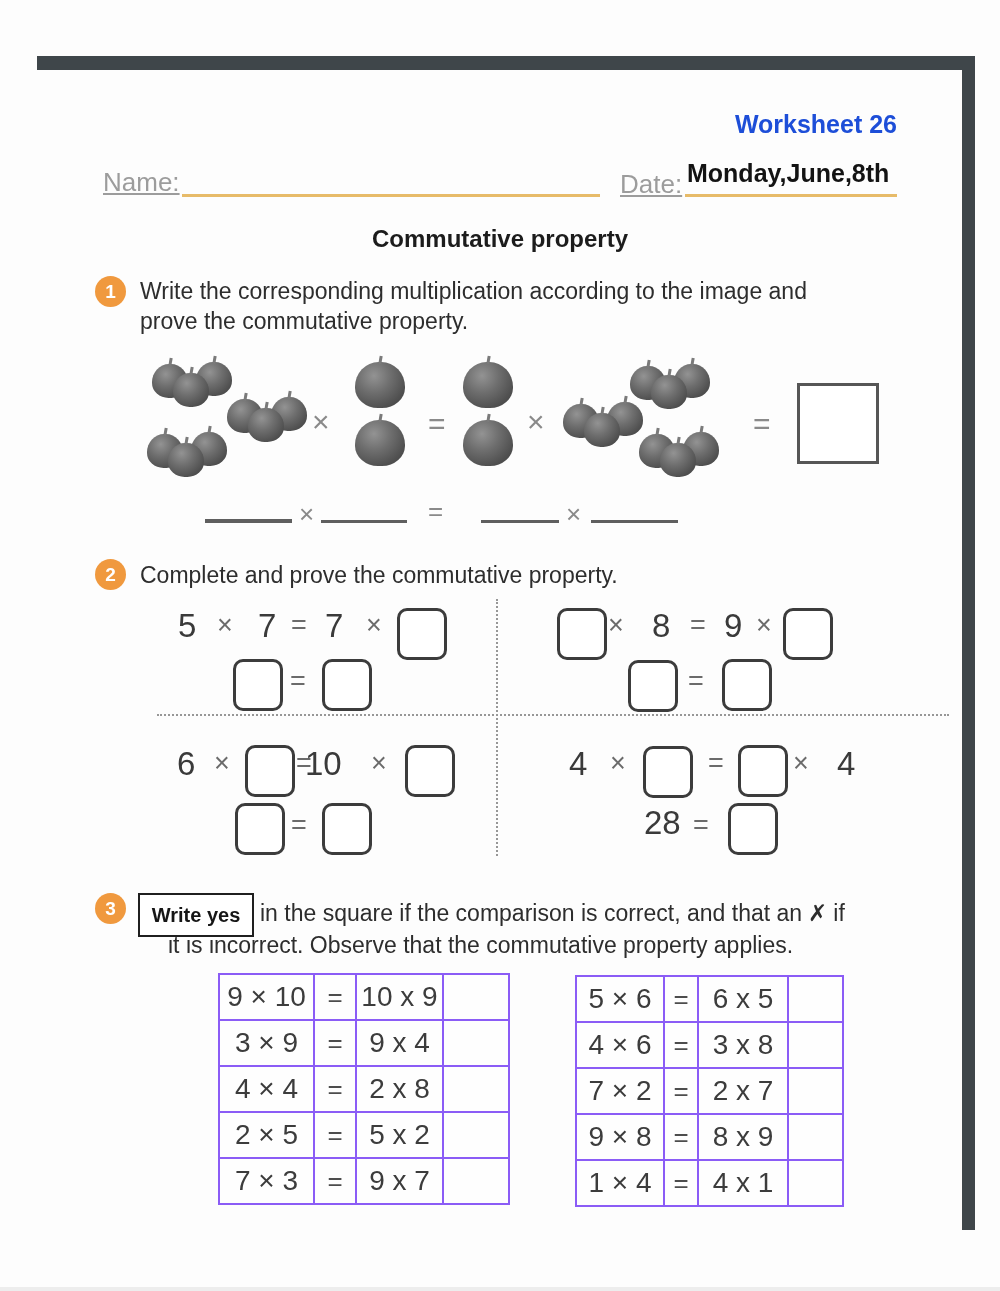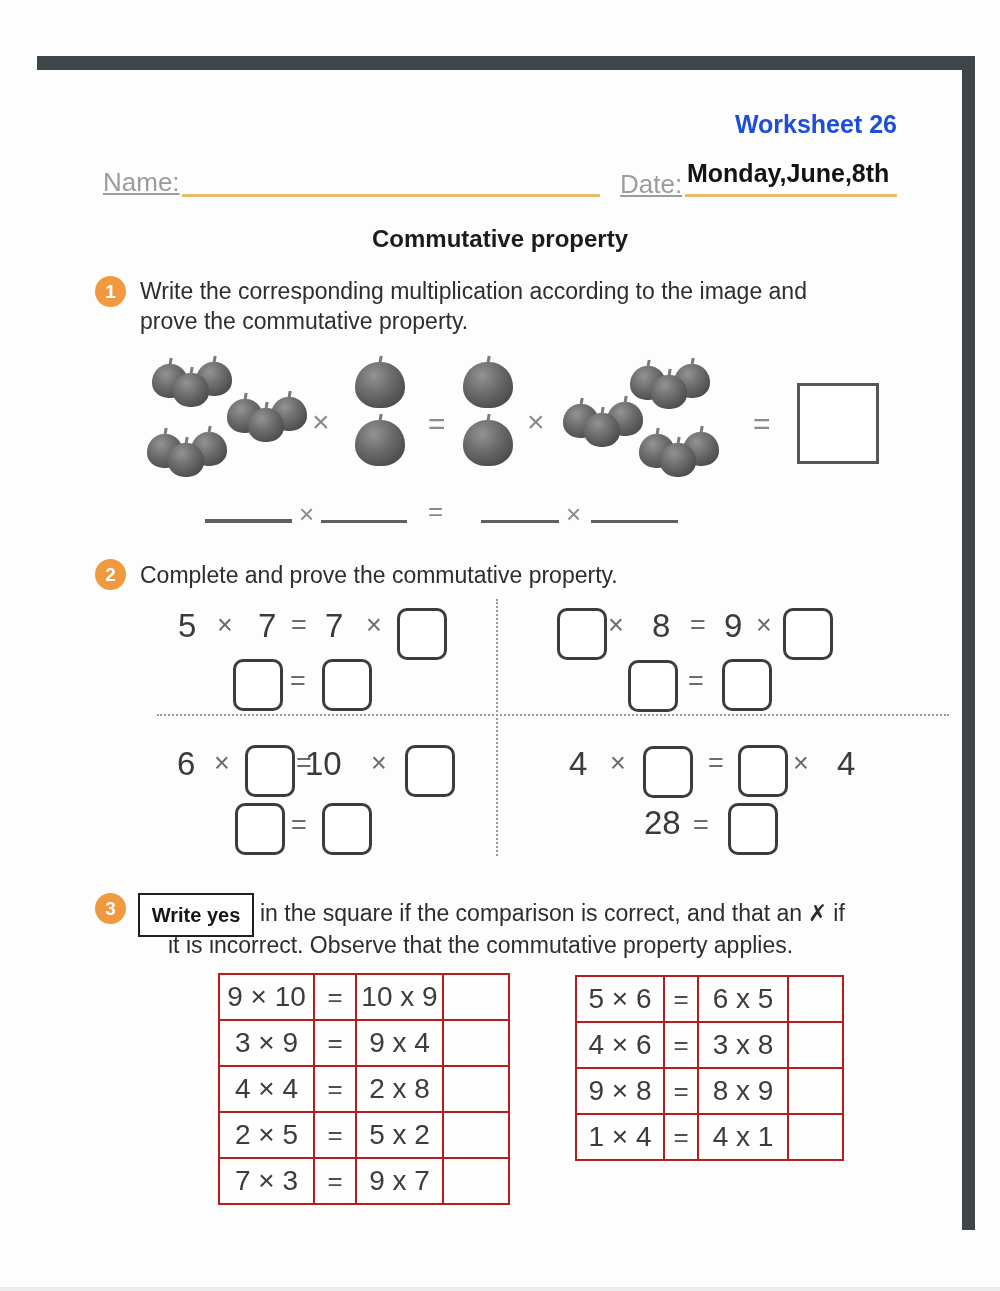--- a/index.html
+++ b/index.html
@@ -46,21 +46,21 @@
   .rbox{position:absolute;width:44px;height:46px;border:3px solid #3c3c3c;
         border-radius:10px;background:#fff;}
   .vdot{position:absolute;left:496px;top:599px;height:257px;border-left:2px dotted #979797;}
   .hdot{position:absolute;left:157px;top:714px;width:792px;border-top:2px dotted #979797;}
   
   .wy-box{position:absolute;left:138px;top:893px;width:112px;height:40px;border:2px solid #1f1f1f;
           background:#fff;display:flex;align-items:center;justify-content:center;
           font-size:20px;font-weight:bold;color:#161616;z-index:3;}
   .xmark{font-weight:bold;font-style:italic;font-family:"DejaVu Sans",sans-serif;margin:0 6px;}
   .cmp-table{position:absolute;border-collapse:collapse;table-layout:fixed;background:#fefefe;}
-  .cmp-table td{border:2px solid #b91c1c;height:44px;padding:0;text-align:center;
+  .cmp-table td{border:2px solid #8b5cf6;height:44px;padding:0;text-align:center;
                 font-size:28px;color:#3c3c3c;white-space:nowrap;}
   .cmp-table td.eq{color:#4d4d4d;font-size:26px;}
   .faint-bottom{position:absolute;left:0;top:1287px;width:1000px;height:4px;background:#ededed;}
 </style>
 </head>
 <body>
 
 <div class="page">
 
   <div class="bar" style="left:37px;top:56px;width:938px;height:14px;"></div>
@@ -248,20 +248,26 @@
       <td>6 x 5</td>
       <td></td>
     </tr>
     <tr>
       <td>4 × 6</td>
       <td class="eq">=</td>
       <td>3 x 8</td>
       <td></td>
     </tr>
     <tr>
+      <td>7 × 2</td>
+      <td class="eq">=</td>
+      <td>2 x 7</td>
+      <td></td>
+    </tr>
+    <tr>
       <td>9 × 8</td>
       <td class="eq">=</td>
       <td>8 x 9</td>
       <td></td>
     </tr>
     <tr>
       <td>1 × 4</td>
       <td class="eq">=</td>
       <td>4 x 1</td>
       <td></td>

